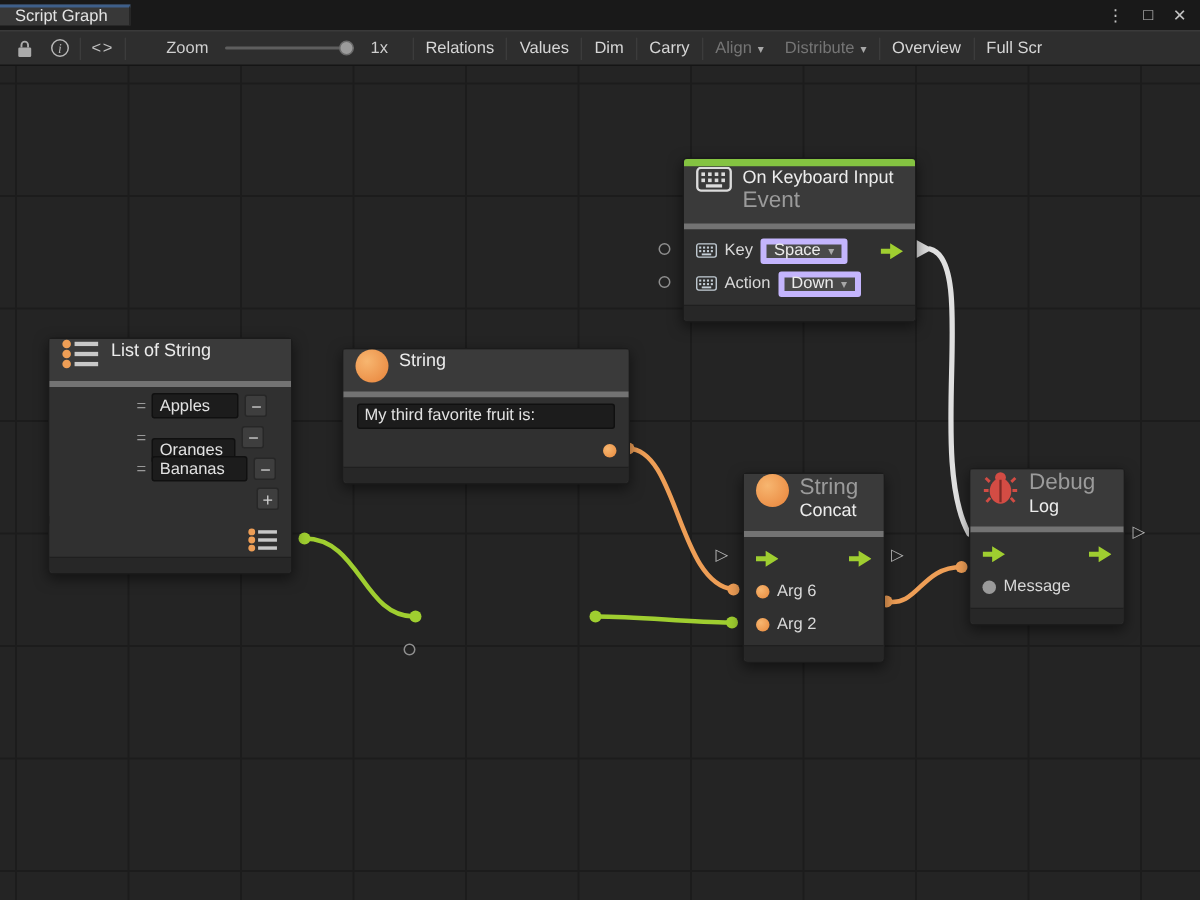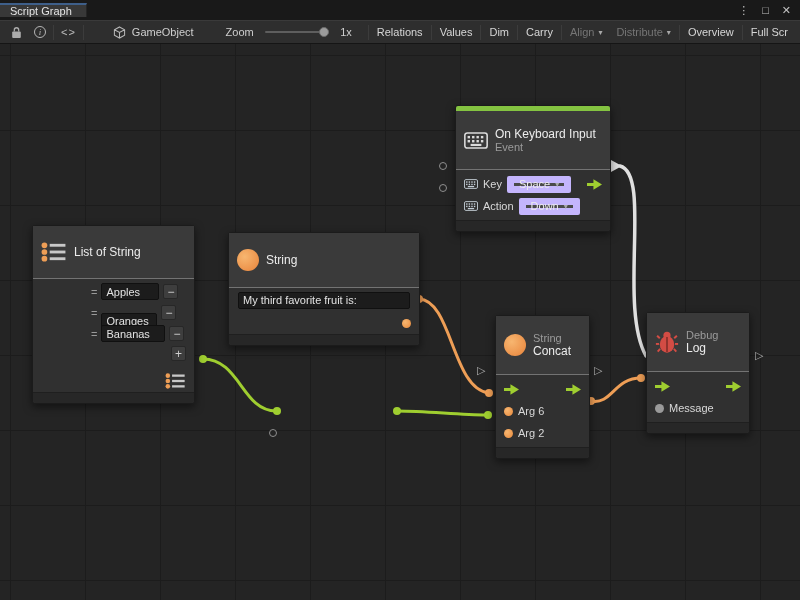--- a/index.html
+++ b/index.html
@@ -26,36 +26,36 @@
 
   
   .canvas{position:absolute;top:44px;left:0;right:0;bottom:0;background-color:#242424;
     background-image:linear-gradient(#1c1c1c 1px,transparent 1px),linear-gradient(90deg,#1c1c1c 1px,transparent 1px);
     background-size:75px 75px;background-position:10px 11px;overflow:hidden}
   .wires{position:absolute;inset:0}
 
   
   .node{position:absolute;background:#303030;border:1px solid #1b1b1b;border-radius:3px;box-shadow:0 3px 9px rgba(0,0,0,.5);font-size:11px}
   .event-bar{height:5px;background:#84C341;border-radius:2px 2px 0 0}
-  .node-header{display:flex;align-items:center;gap:7px;padding:16px 8px;background:#3a3a3a;border-bottom:1px solid #737373;min-height:42px}
+  .node-header{display:flex;gap:7px;padding:0 8px;background:#3a3a3a;border-bottom:4px solid #737373;min-height:42px}
   .node-header.slim{min-height:32px}
   .node-title{font-size:12px;color:#ececec}
-  .node-cat{font-size:11px;color:#9b9b9b}
+  .node-cat{font-size:15px;color:#9b9b9b}
   .rows{padding:3px 0;background:#303030}
   .prow{height:22px;display:flex;align-items:center;gap:5px;padding:0 8px}
   .plabel{color:#d8d8d8}
   .spacer{flex:1}
   .node-footer{height:11px;background:#272727;border-top:1px solid #1f1f1f;border-radius:0 0 3px 3px}
   .dot{width:9px;height:9px;border-radius:50%;flex:none}
   .dot.orange{background:radial-gradient(circle at 35% 35%,#f7b670,#e8893c)}
   .dot.gray{background:#9a9a9a}
   .dot.teal{background:#3ec2a0}
   .circle-icon{width:22px;height:22px;border-radius:50%;background:radial-gradient(circle at 35% 35%,#f7b670,#e8833a);flex:none}
   .field{background:#1c1c1c;border:1px solid #101010;border-radius:2px;color:#e2e2e2;font-size:11px;height:17px;padding:0 4px;font-family:"Liberation Sans","DejaVu Sans",sans-serif}
-  .dropdown{background:#4a4a4a;border:7px solid #c4b5fd;border-radius:2px;padding:1px 5px;display:inline-flex;align-items:center;gap:5px;color:#ececec;height:17px;cursor:default}
+  .dropdown{background:#4a4a4a;border:4px solid #c4b5fd;border-radius:2px;padding:1px 5px;display:inline-flex;align-items:center;gap:5px;color:#ececec;height:17px;cursor:default}
   .sq{width:15px;height:15px;background:#3e3e3e;border:1px solid #272727;border-radius:2px;color:#cfcfcf;font-size:12px;line-height:12px;display:flex;align-items:center;justify-content:center;cursor:default}
   .lrow{height:21px;display:flex;align-items:center;gap:4px;padding:0 8px 0 58px}
   .lrow.plus{height:19px;justify-content:flex-end}
   .handle{color:#9a9a9a;font-size:11px}
   .out-row{height:22px;margin-top:5px;display:flex;align-items:center;justify-content:flex-end;padding:0 8px;background:#303030}
   .srow{height:24px;display:flex;align-items:center;padding:0 9px;background:#303030}
   .out-strip{height:22px;display:flex;align-items:center;justify-content:flex-end;padding:0 8px;background:#303030}
   .stub-circle{position:absolute;width:8px;height:8px;border:1px solid #8f8f8f;border-radius:50%;background:transparent}
   .stub-tri{position:absolute;color:#b6b6b6;font-size:11px;line-height:1}
   .ic{flex:none;display:block}
@@ -128,26 +128,20 @@
       <svg class="ic" width="11" height="13" style="color:#ababab">
         <use href="#i-lock"></use>
       </svg>
     </span>
   <span class="titem">
       <span class="info-ic">i</span>
     </span>
   <span class="tsep"></span>
   <span class="titem code-ic">&lt;&gt;</span>
   <span class="tsep"></span>
-  <span class="titem" style="margin-left:22px;gap:6px">
-    <svg class="ic" width="13" height="13" style="color:#b8b8b8">
-        <use href="#i-cube"></use>
-      </svg>
-    <span>GameObject</span>
-  </span>
   <span class="titem" style="margin-left:20px">Zoom</span>
   <span class="slider">
       <span class="handle"></span>
     </span>
   <span class="titem">1x</span>
   <span class="tsep" style="margin-left:10px"></span>
   <span class="tbtn">
       <span>Relations</span>
     </span>
   <span class="tsep"></span>

